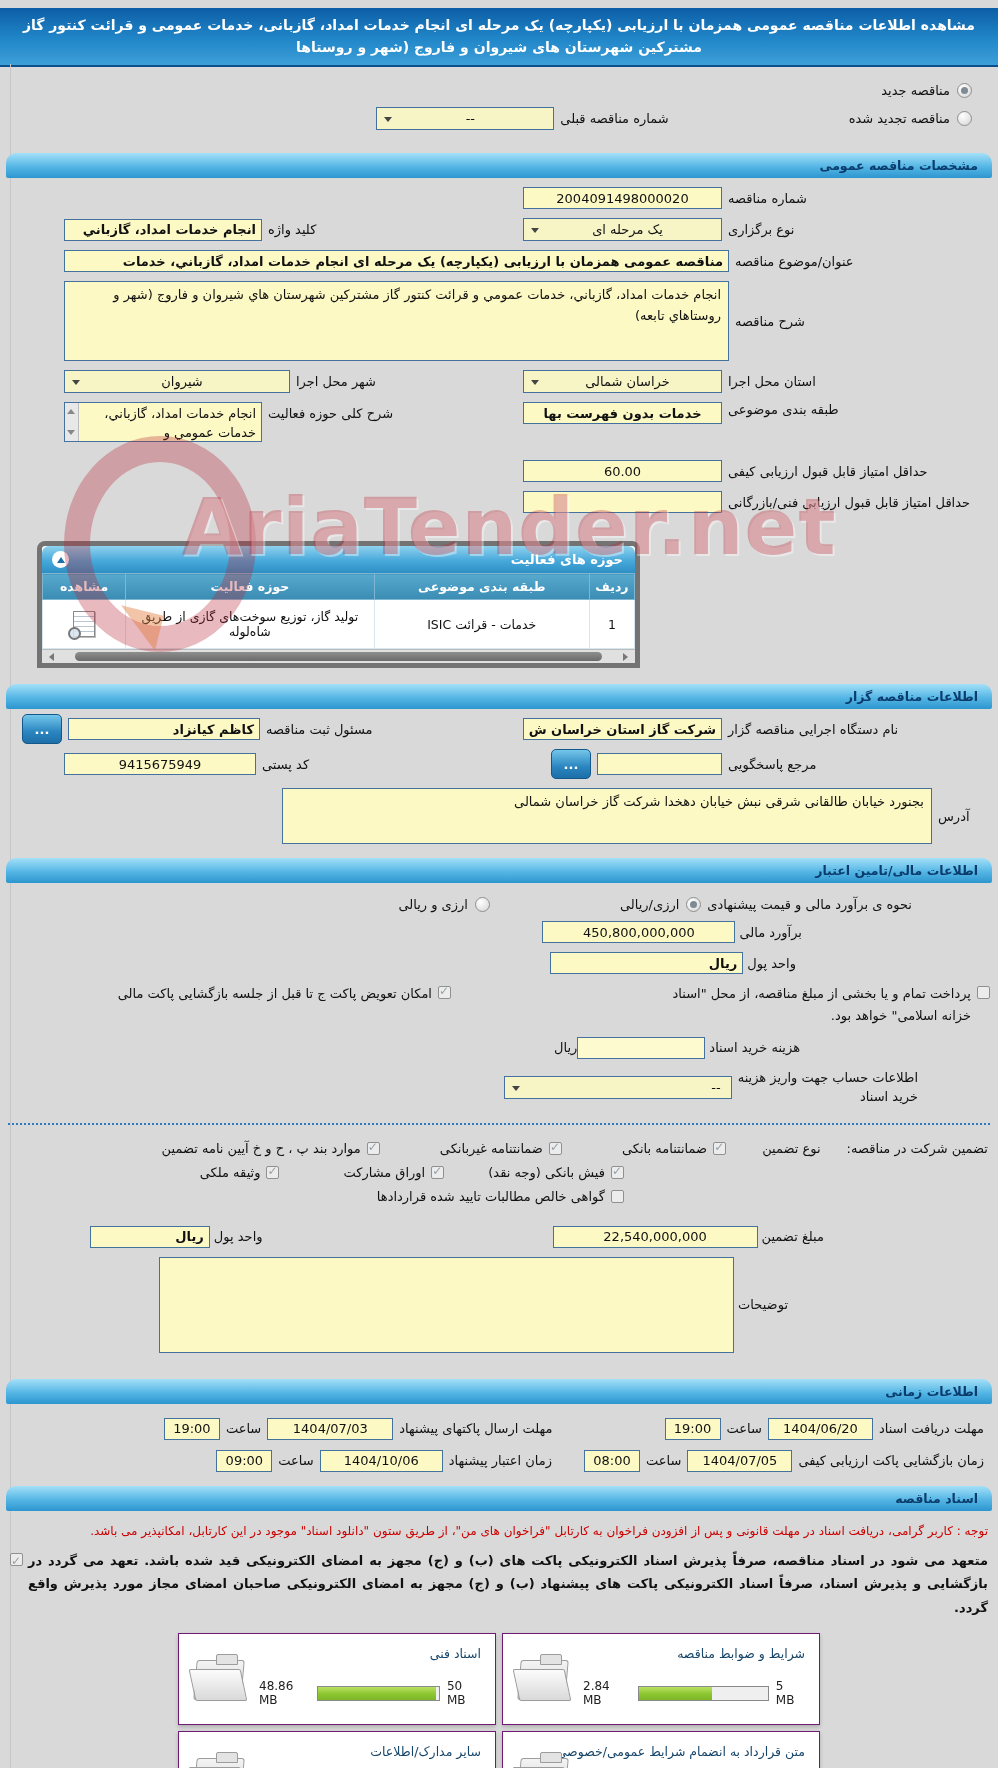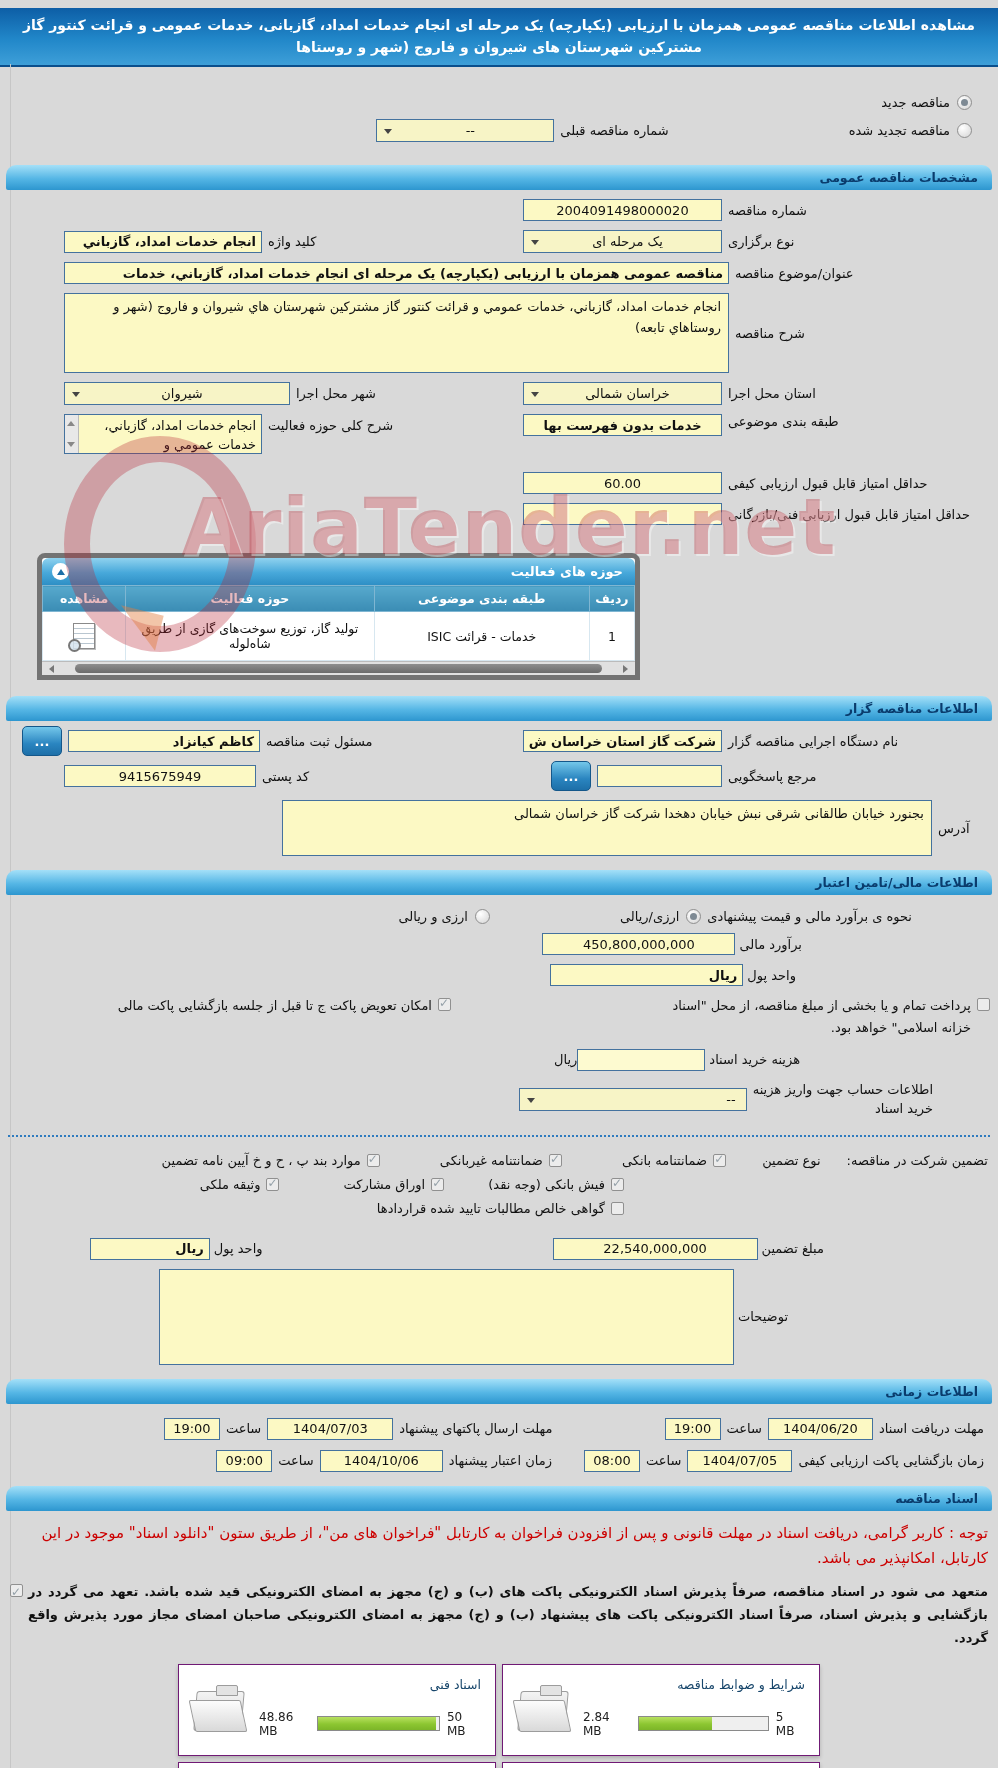--- a/index.html
+++ b/index.html
@@ -6,21 +6,21 @@
   body{
     width:998px;min-height:1768px;background:#d9d9d9;position:relative;
     font-family:"DejaVu Sans","Liberation Sans",sans-serif;font-size:13px;color:#111;direction:rtl;
   }
   .edge{position:absolute;top:64px;bottom:0;left:10px;border-left:1px solid #c6c6c6;pointer-events:none}
   
   .titlebar{margin-top:8px;background:linear-gradient(#0d5ea6 0%,#2187c9 55%,#3e9fd8 100%);
     border-bottom:2px solid #0b4f8c;color:#fff;font-weight:bold;text-align:center;
     padding:7px 12px;font-size:14px;line-height:1.55}
   
-  .radiozone{padding:18px 26px 10px}
+  .radiozone{padding:6px 26px 10px}
   .rrow{display:flex;align-items:center;margin:7px 0;min-height:20px}
   .radio{width:13px;height:13px;border-radius:50%;border:1px solid #8f8f8f;
     background:radial-gradient(circle at 35% 30%,#fff,#d4d4d4);display:inline-block;margin-left:7px;position:relative;flex:none}
   .radio.on::after{content:"";position:absolute;inset:3px;border-radius:50%;background:#7e8a94}
   
   .bar{background:linear-gradient(#a4e0f8 0%,#55b6e5 55%,#2d96cf 100%);color:#0a3c6d;font-weight:bold;
     font-size:12.5px;padding:5px 14px;border-radius:10px 10px 2px 2px;margin:6px 6px 0;position:relative}
   
   .grid{display:grid;direction:ltr;align-items:center;margin:9px 6px;grid-template-columns:1fr 199px 270px}
   .grid.wide{grid-template-columns:1fr 665px 270px}
@@ -59,21 +59,21 @@
   .harrow{position:absolute;top:3px;width:0;height:0;border:4px solid transparent}
   .harrow.r{right:3px;border-left:5px solid #777}
   .harrow.l{left:3px;border-right:5px solid #777}
   .vstrip{width:13px;align-self:stretch;background:#e8e8e8;border-right:1px solid #bbb;position:relative;flex:none}
   .vstrip::before,.vstrip::after{content:"";position:absolute;left:2px;width:0;height:0;border:4px solid transparent}
   .vstrip::before{top:2px;border-bottom:5px solid #888}
   .vstrip::after{bottom:2px;border-top:5px solid #888}
   .morebtn{background:linear-gradient(#74c7ea,#2a85c0 60%,#1d6fa8);border:1px solid #14578a;border-radius:5px;
     color:#fff;font-weight:bold;width:38px;height:28px;display:flex;align-items:center;justify-content:center}
   
-  .notice{color:#cc0000;font-size:15px;margin:10px 10px 4px;line-height:1.7}
+  .notice{color:#cc0000;font-size:12px;margin:10px 10px 4px;line-height:1.7}
   .commit{font-weight:bold;margin:8px 10px 4px;line-height:1.8;position:relative;padding-left:18px;text-align:justify}
   .commit .cb{position:absolute;left:0;top:4px;margin:0}
   .tiles{width:644px;margin:14px auto 0;display:flex;flex-wrap:wrap;gap:6px;justify-content:center}
   .tile{width:318px;height:92px;background:#fff;border:1px solid #701a75;box-shadow:0 2px 4px rgba(0,0,0,.2);
     position:relative;padding:12px 14px 10px;box-sizing:border-box}
   .tile-title{color:#17466b;font-size:12.5px;white-space:nowrap;overflow:hidden}
   .folder{position:absolute;left:16px;top:26px;width:48px;height:40px}
   .folder .back{position:absolute;inset:0;background:linear-gradient(#f4f4f4,#cfcfcf);border:1px solid #9c9c9c;border-radius:3px;transform:skewX(-5deg)}
   .folder .tab{position:absolute;top:-6px;right:5px;width:20px;height:9px;background:#e3e3e3;border:1px solid #9c9c9c;border-radius:2px 2px 0 0}
   .folder .front{position:absolute;left:-3px;top:9px;width:50px;height:30px;background:linear-gradient(#fcfcfc,#d9d9d9);border:1px solid #9c9c9c;border-radius:2px;transform:skewX(12deg)}
@@ -302,21 +302,21 @@
   <span style="width:340px;line-height:1.7">امکان تعویض پاکت ج تا قبل از جلسه بازگشایی پاکت مالی</span>
 </div>
 
 <div class="fin-row">
   <span class="lbl" style="margin-right:192px">هزینه خرید اسناد</span>
   <div class="inp" style="width:128px;margin-right:4px;background:#fdfad0"></div>
   <span class="lbl">ریال</span>
 </div>
 
 <div class="fin-row">
-  <span style="margin-right:59px;line-height:1.5;text-align:right">
+  <span style="margin-right:74px;line-height:1.5;text-align:right">
     <span>اطلاعات حساب جهت واریز هزینه</span><br>
     <span>خرید اسناد</span>
   </span>
   <div class="sel" style="width:228px;margin-right:6px;justify-content:flex-start">
     <span>--</span>
       <span class="chev"></span>
   </div>
 </div>
 
 <hr class="dots">
@@ -351,21 +351,21 @@
   <div class="inp" style="width:205px;margin-right:4px">22,540,000,000</div>
   <span class="lbl" style="margin-right:290px">واحد پول</span>
   <div class="inp st bold" style="width:120px;margin-right:4px;direction:rtl">ریال</div>
 </div>
 
 <div class="fin-row" style="align-items:center">
   <span class="lbl" style="margin-right:204px">توضیحات</span>
   <div class="ta" style="width:575px;height:96px;margin-right:4px"></div>
 </div>
 
-<div class="bar" style="margin-top:14px">اطلاعات زمانی</div>
+<div class="bar" style="margin-top:26px">اطلاعات زمانی</div>
 
 <div class="sched-row" style="margin-top:14px">
   <div class="sched-half" style="margin-right:8px">
     <span class="lbl">مهلت دریافت اسناد</span>
     <div class="inp" style="width:105px">1404/06/20</div>
     <span class="lbl">ساعت</span>
     <div class="inp" style="width:56px">19:00</div>
   </div>
   <div class="sched-half" style="margin-right:106px">
     <span class="lbl">مهلت ارسال پاکتهای پیشنهاد</span>

